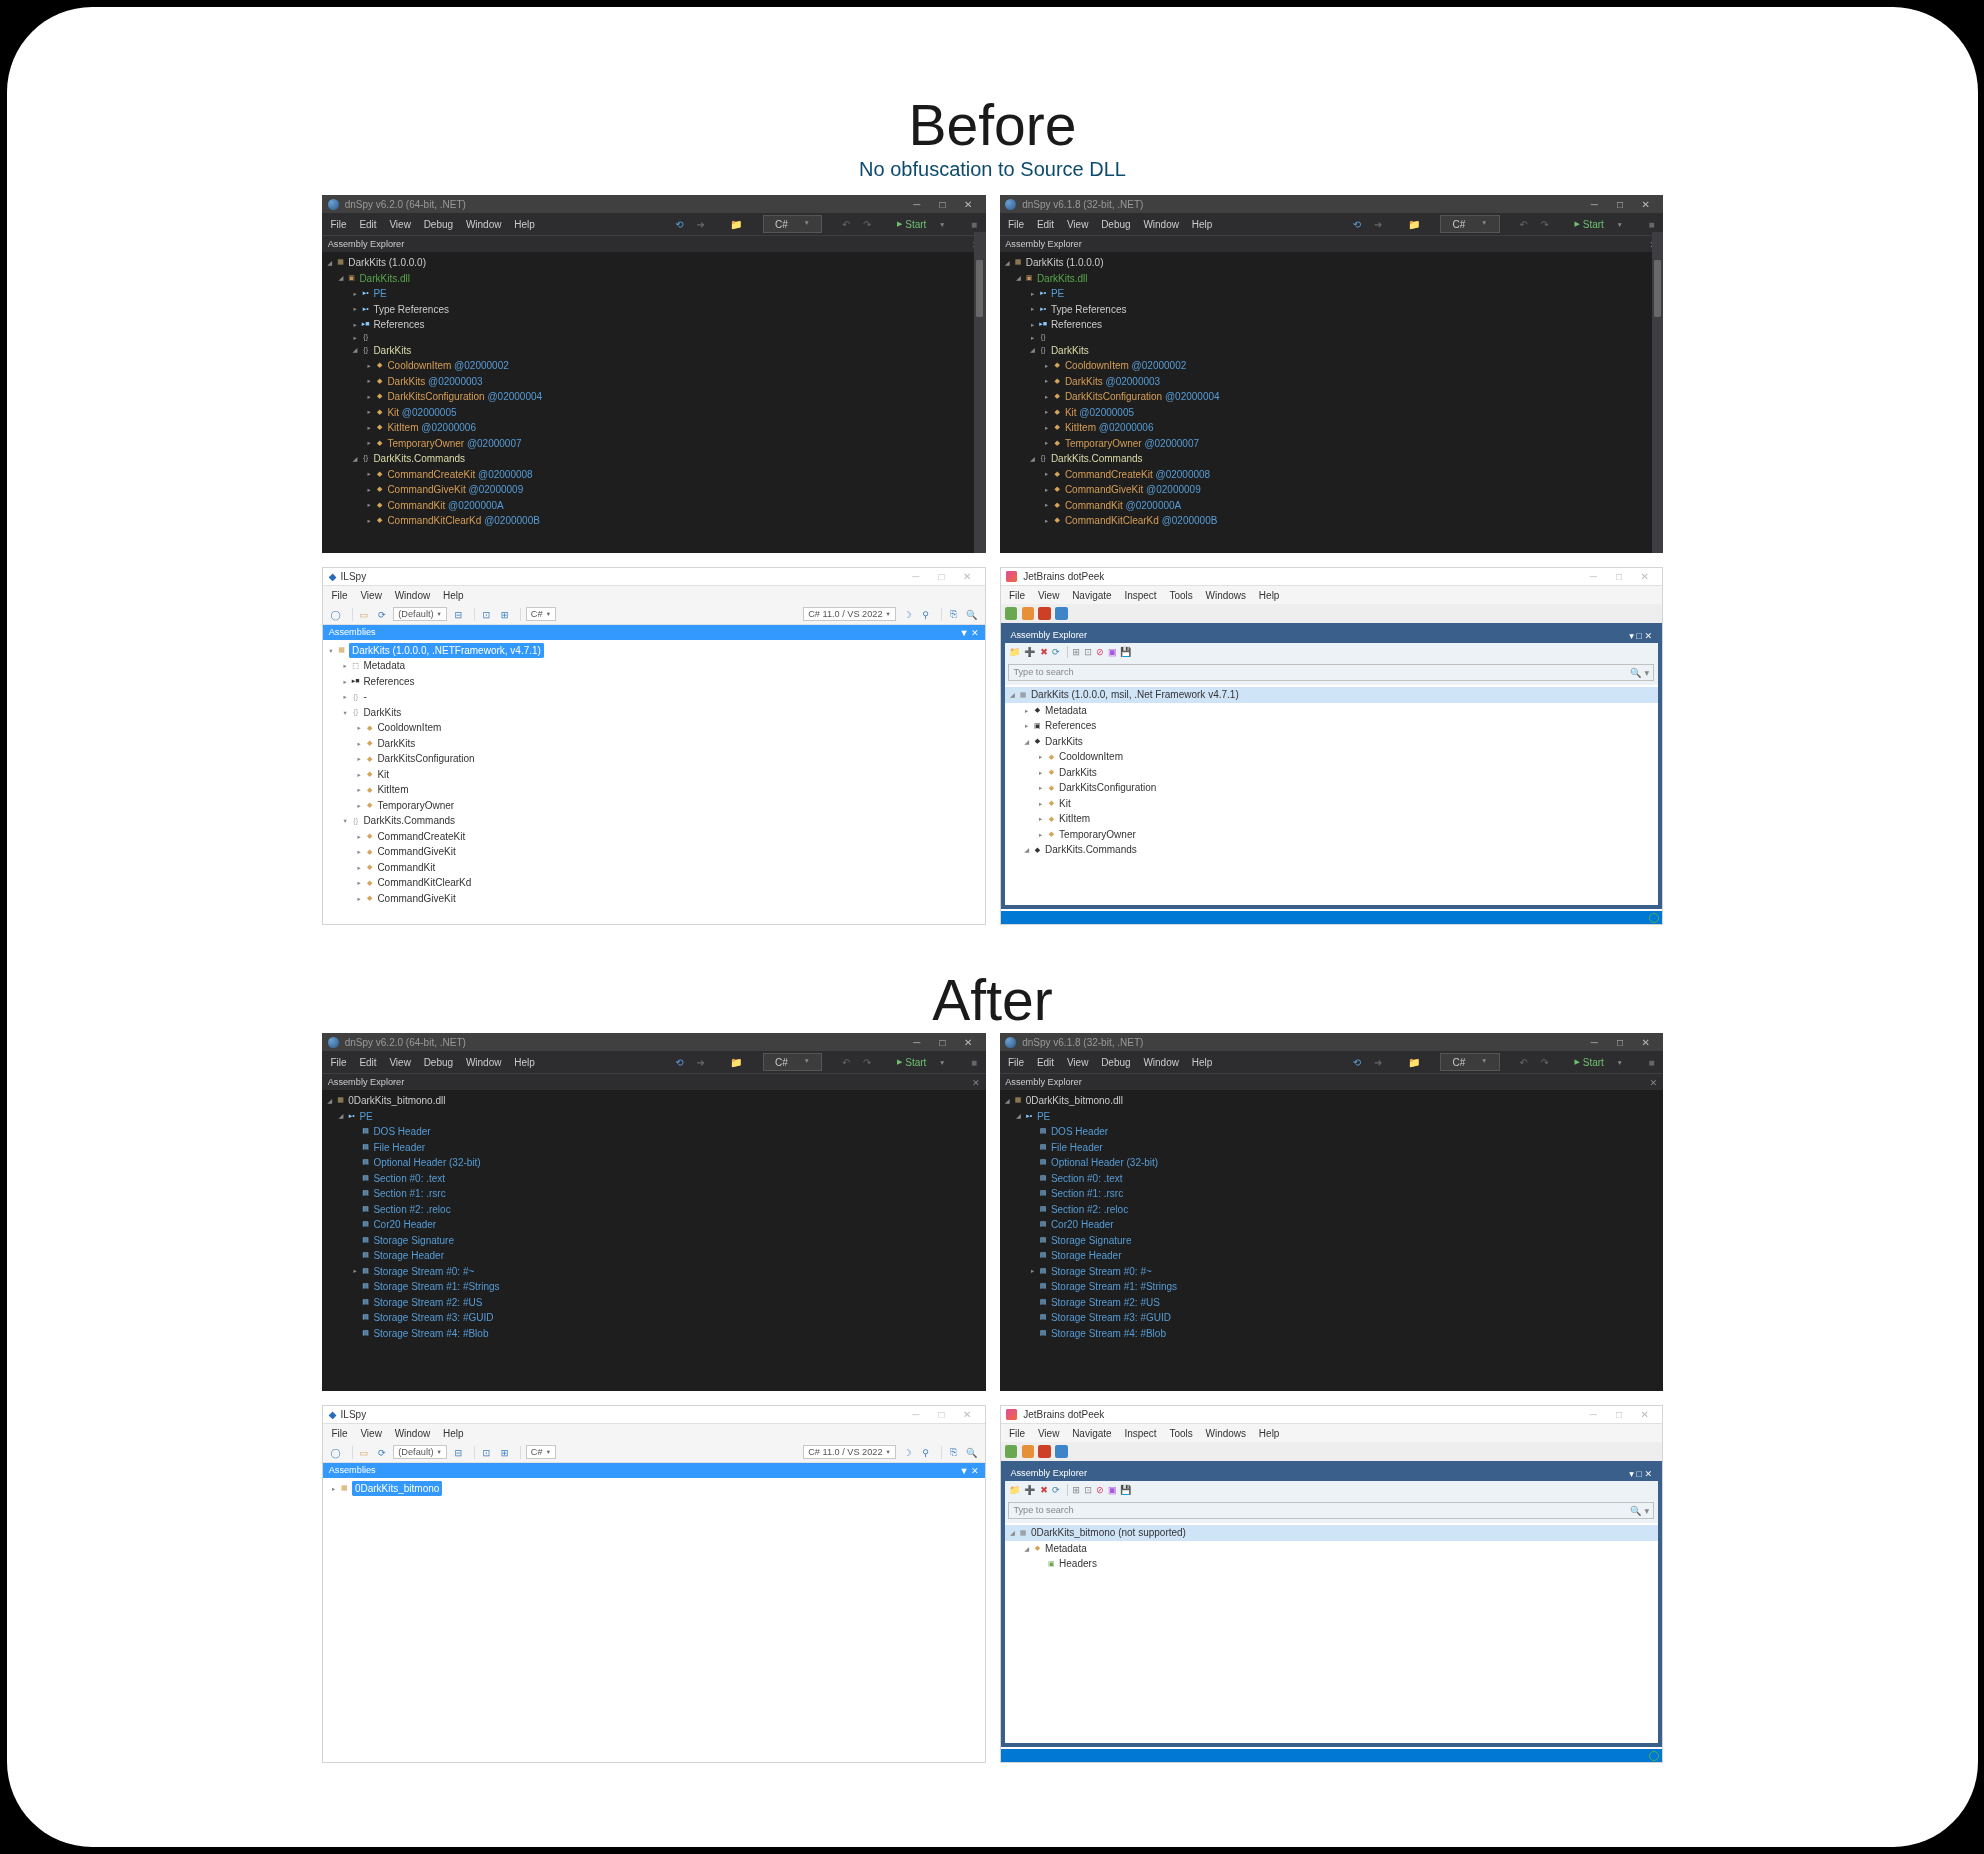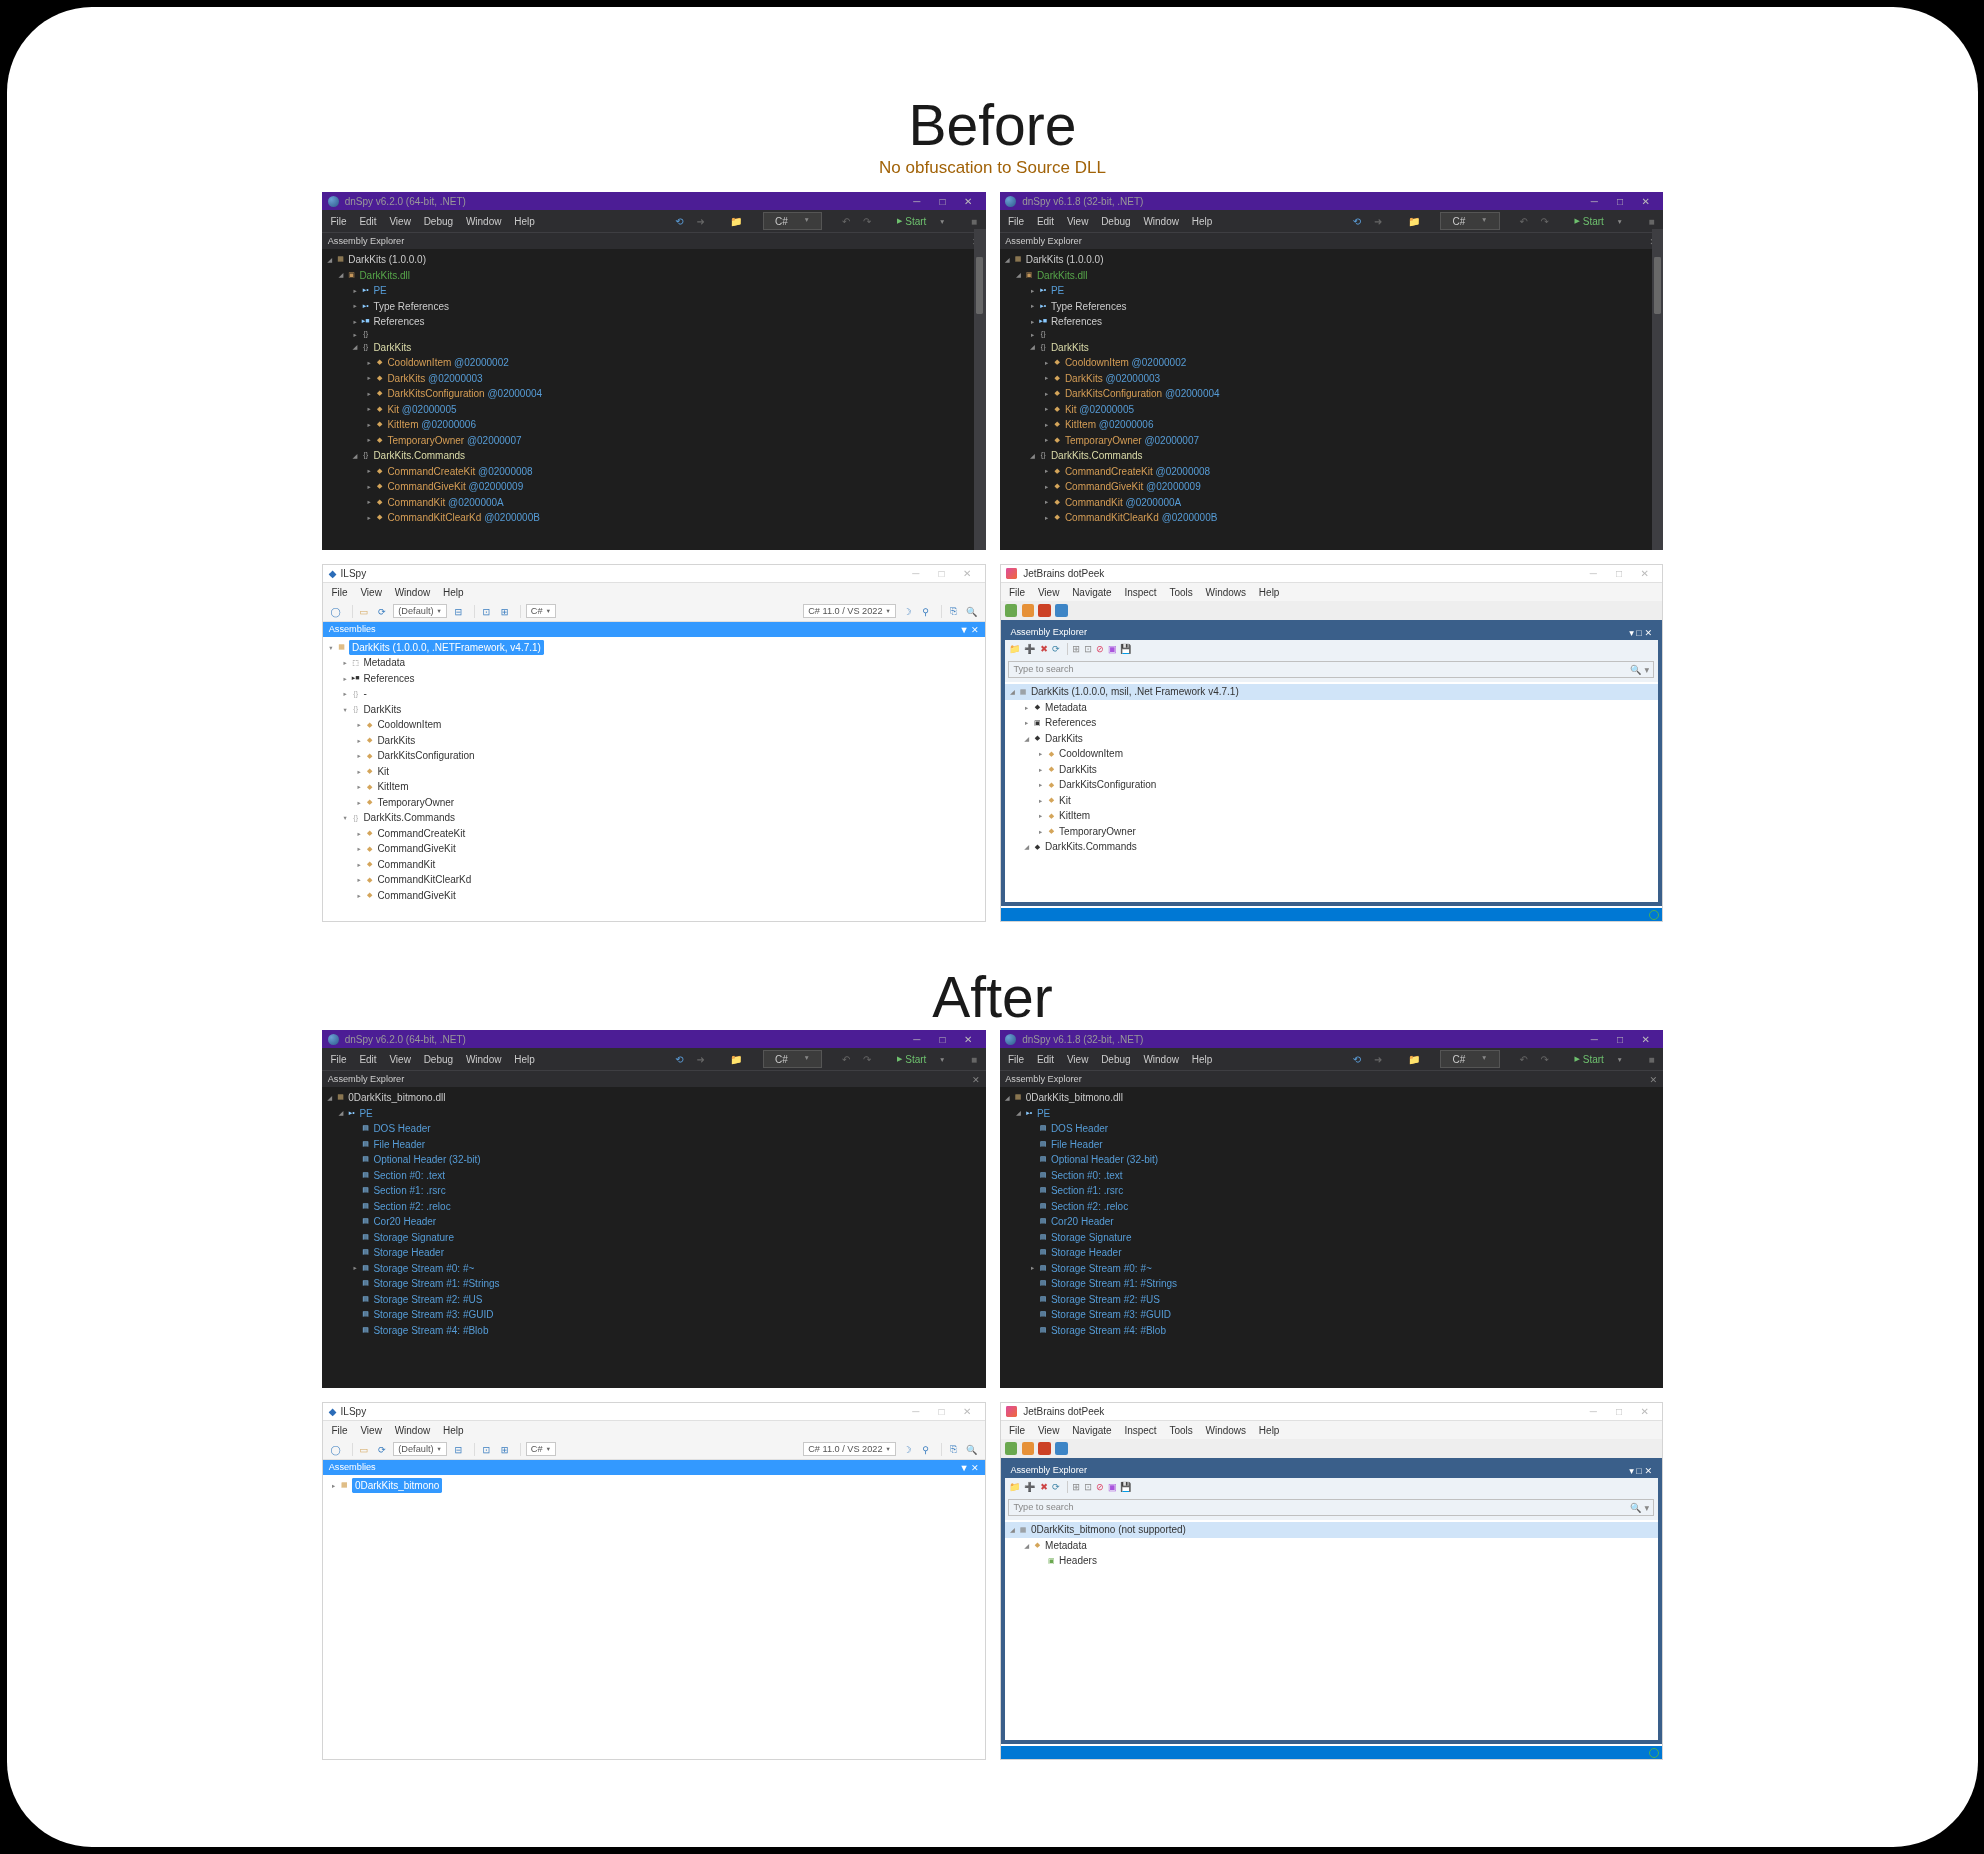--- a/index.html
+++ b/index.html
@@ -1,25 +1,25 @@
 <!DOCTYPE html>
 <html style="font-size:11.3px"><head>
 <meta charset="utf-8">
 <style>
   *{box-sizing:border-box;margin:0;padding:0;font-family:'Segoe UI',Arial,sans-serif;}
   body{background:#000;min-height:1855px;width:1985px;position:relative;}
   .card{position:absolute;left:7px;top:7px;width:1971px;height:1840px;background:#fff;border-radius:85px;padding:85px 315px;}
   .section-title{text-align:center;font-size:57px;font-weight:500;color:#1a1a1a;}
-  .section-sub{text-align:center;font-size:17px;color:#a16207;margin-bottom:14px;}
+  .section-sub{text-align:center;font-size:20px;color:#0c4a6e;margin-bottom:14px;}
   .grid{display:grid;grid-template-columns:1fr 1fr;gap:14px;margin-bottom:42px;}
   .pane{position:relative;height:358px;background:#2d2d30;overflow:hidden;}
   .pane.light{background:#fff;border:0.7px solid #d4d4d4;}
   .pane.dotpeek{background:#fff;border:0.7px solid #d4d4d4;}
   
-  .titlebar{background:#4c1d95;height:18.4px;display:flex;align-items:center;padding:0 5.7px;color:#999;font-size:10px;}
+  .titlebar{background:#404040;height:18.4px;display:flex;align-items:center;padding:0 5.7px;color:#999;font-size:10px;}
   .titlebar .ico{width:11.3px;height:11.3px;border-radius:50%;background:radial-gradient(circle at 30% 30%,#6ba0d4,#2c5a8a);margin-right:5.7px;}
   .winbtns{margin-left:auto;display:flex;gap:2.8px;}
   .winbtns span{width:23px;height:14px;display:flex;align-items:center;justify-content:center;color:#bbb;}
   .menubar{background:#2d2d30;display:flex;gap:1.4px;padding:1.4px 2.8px;font-size:10px;color:#ccc;align-items:center;}
   .menubar span{padding:2.1px 5.7px;}
   .menubar.light{background:#f5f5f5;color:#333;}
   .startbtn{color:#6ec06e;display:flex;align-items:center;gap:2.8px;}
   .startbtn::before{content:"▶";font-size:7px;}
   .panel-head{background:#2d2d30;color:#ccc;font-size:9.2px;padding:2.8px 5.7px;display:flex;justify-content:space-between;border-top:0.7px solid #3e3e42;}
   .panel-head .x{color:#888;}

